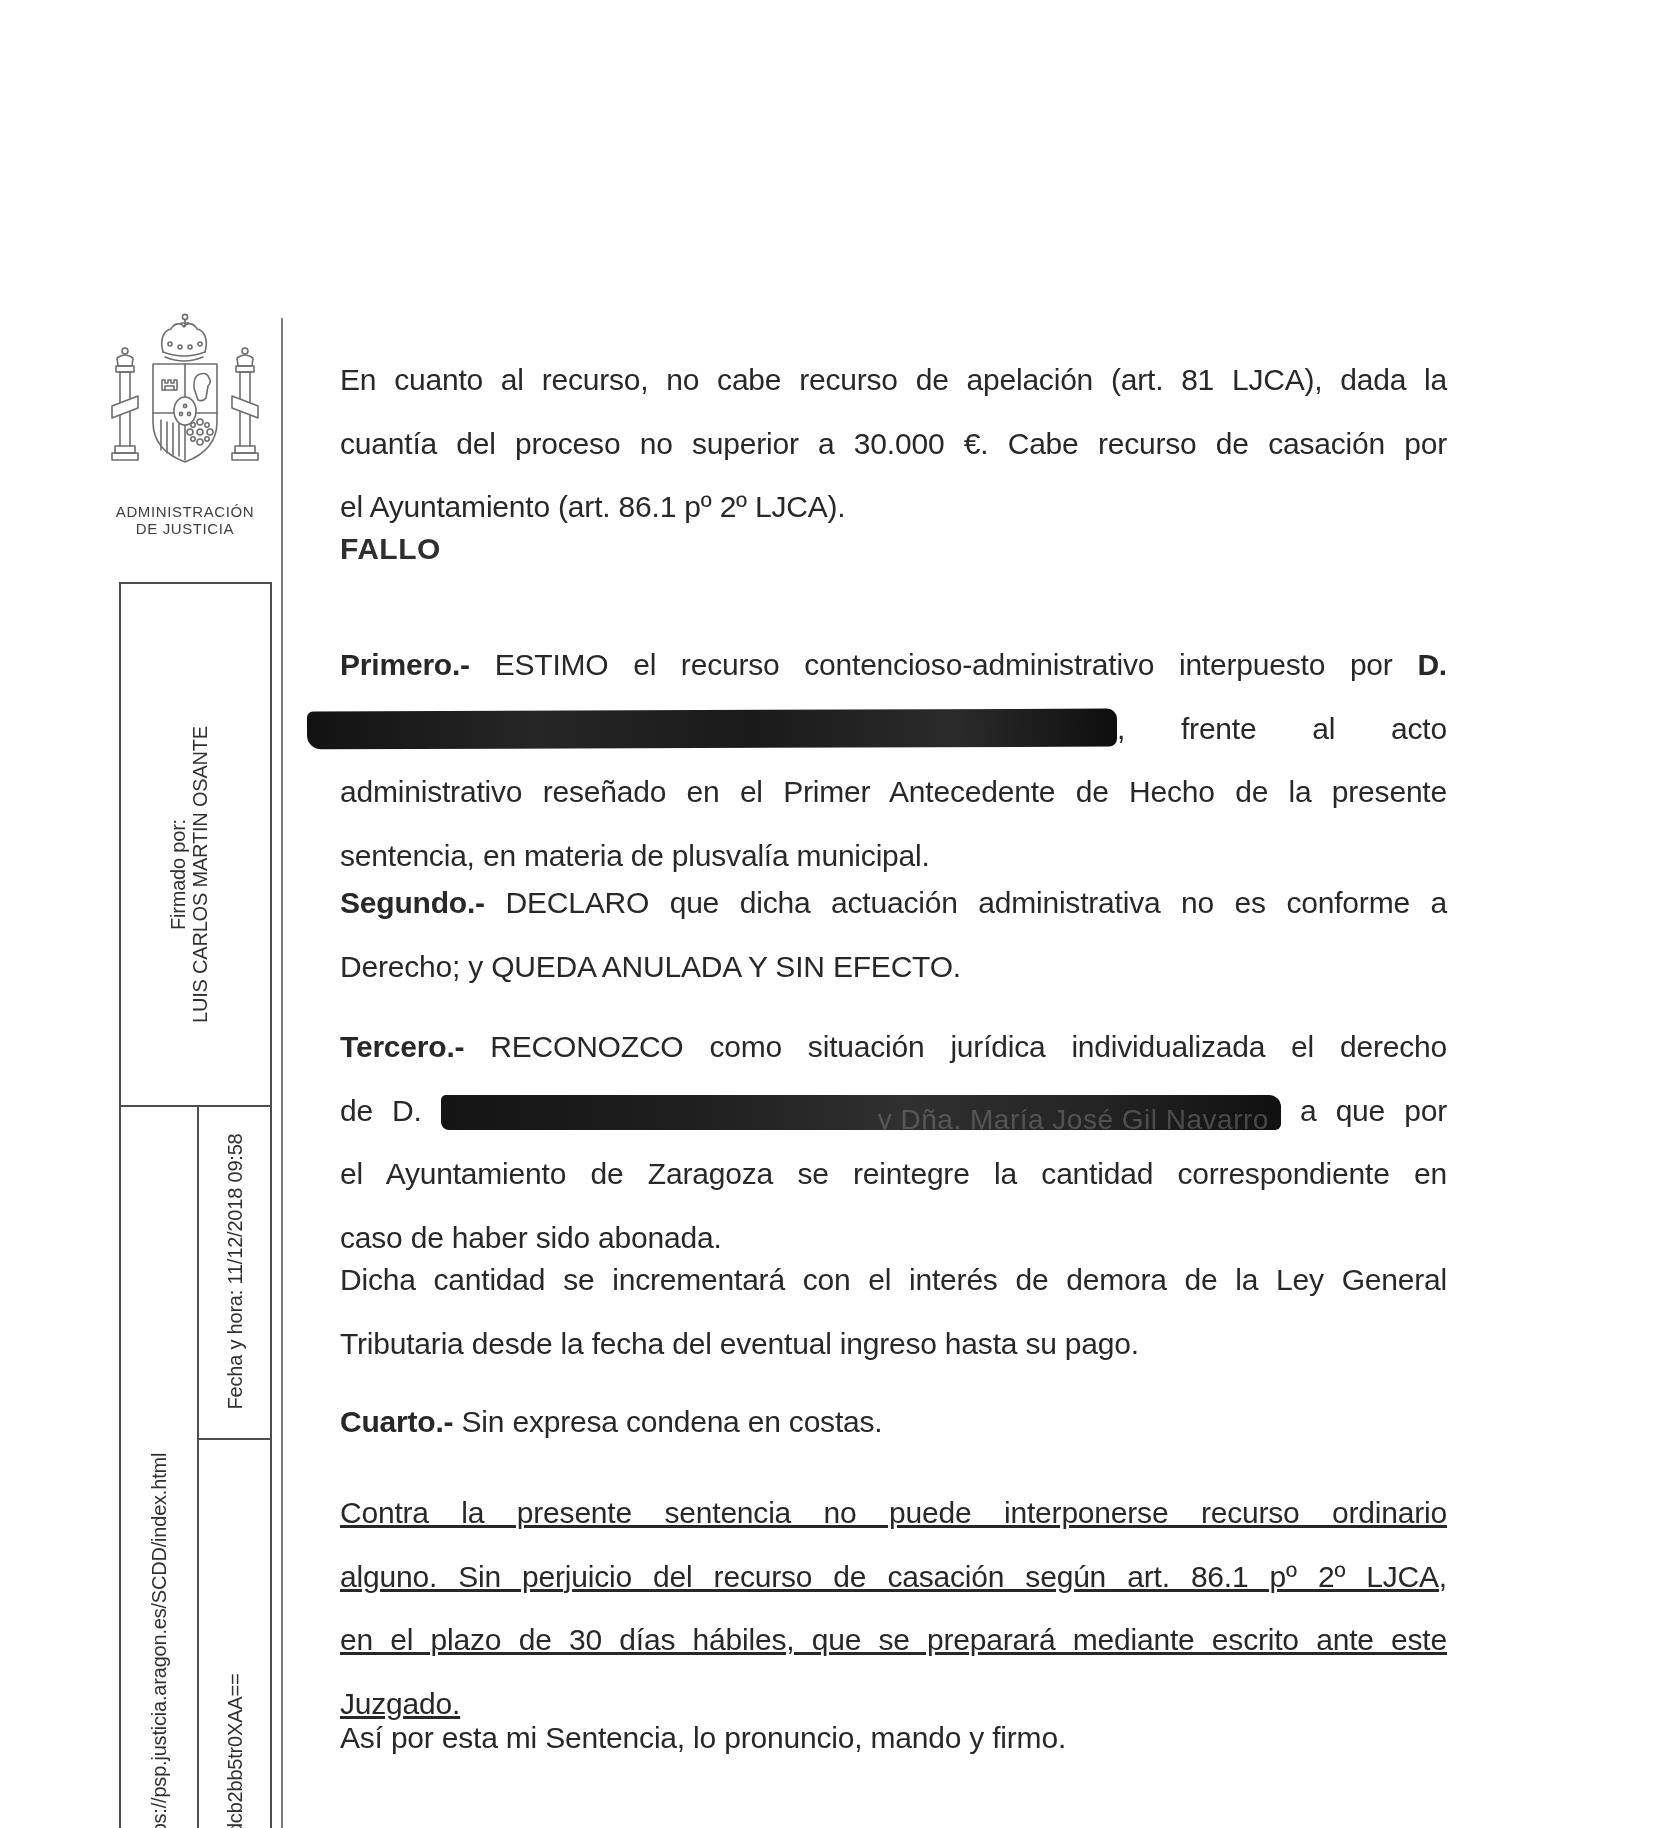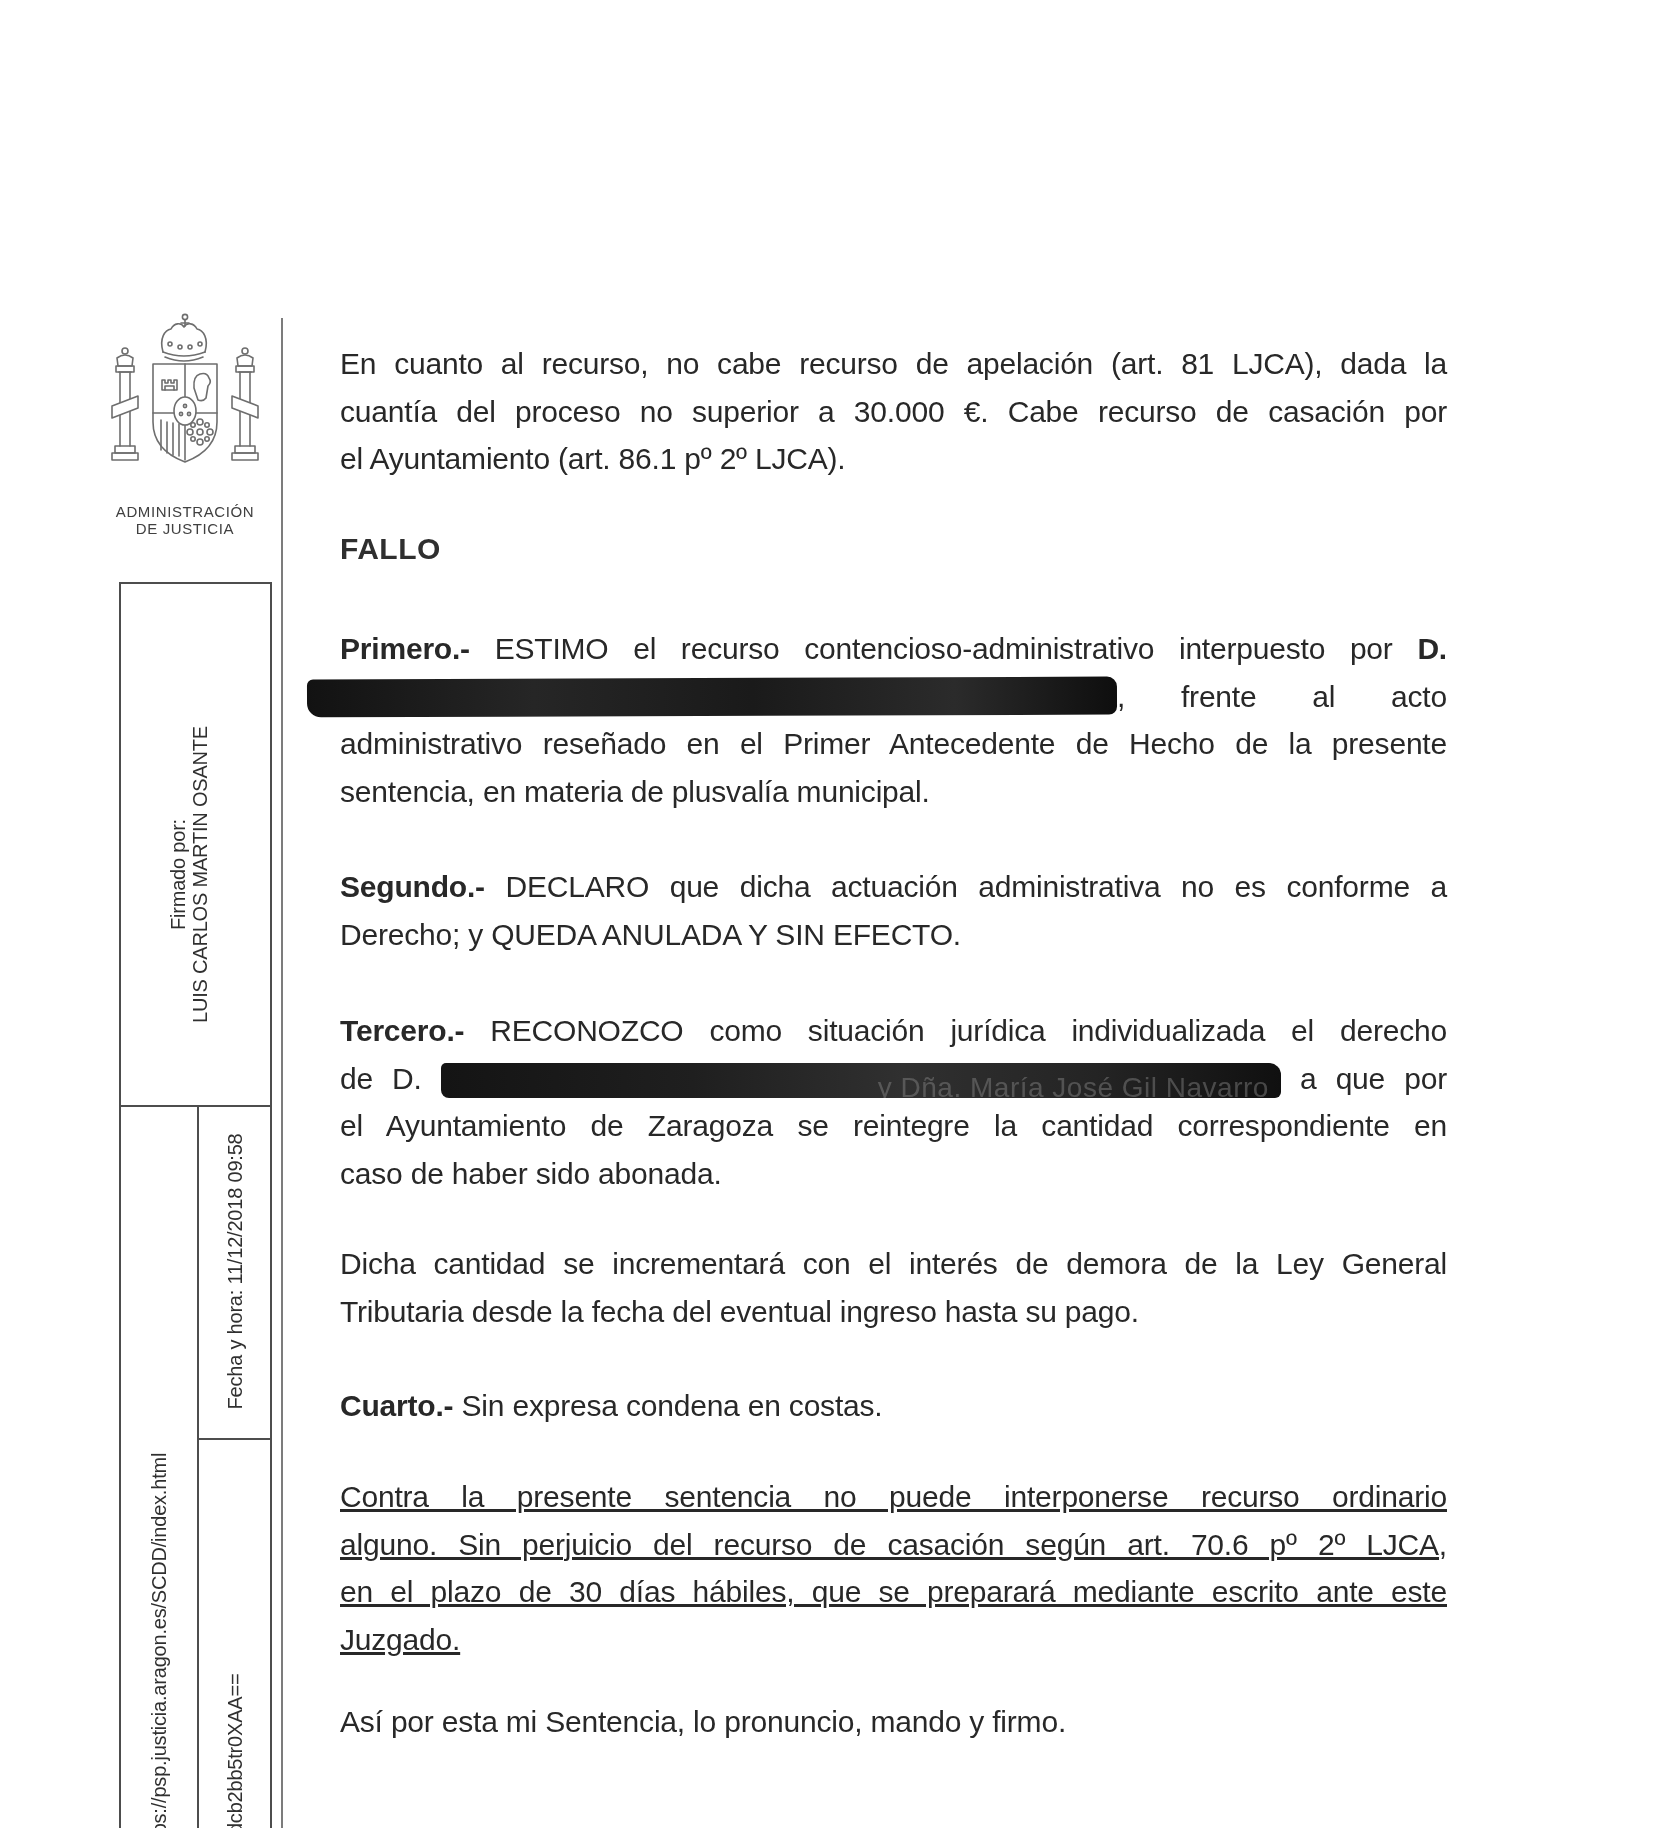--- a/index.html
+++ b/index.html
@@ -30,21 +30,21 @@
   }
   .rot.center{text-align:center;}
   .rot.start{justify-content:center;text-align:left;}
   
   .docbody{position:absolute;left:0;top:0;width:100%;height:100%;}
   .para{
     position:absolute;left:340px;width:1107px;
     font-size:30px;line-height:47.5px;letter-spacing:-.2px;
     color:#282828;
   }
-  .line{text-align:justify;text-align-last:justify;}
+  .line{text-align:justify;text-align-last:justify;margin-top:16px;}
   .line.last{text-align-last:left;}
   .b{font-weight:700;}
   .heading{
     position:absolute;left:340px;top:532px;width:1107px;
     text-align:left;font-size:30px;font-weight:700;color:#2f2f2f;
     letter-spacing:.5px;
   }
   
   .redact{
     display:inline-block;position:relative;overflow:hidden;
@@ -181,21 +181,21 @@
       </div>
       <div class="para" style="top: 1240px;">
         <div class="line"><span>Dicha cantidad se incrementará con el interés de demora de la Ley General</span></div>
         <div class="line last"><span>Tributaria desde la fecha del eventual ingreso hasta su pago.</span></div>
       </div>
       <div class="para" style="top: 1382px;">
         <div class="line last"><span class="b">Cuarto.- </span><span>Sin expresa condena en costas.</span></div>
       </div>
       <div class="para" style="top: 1473px; text-decoration: underline;">
         <div class="line"><span>Contra la presente sentencia no puede interponerse recurso ordinario</span></div>
-        <div class="line"><span>alguno. Sin perjuicio del recurso de casación según art. 70.6 pº 2º LJCA,</span></div>
+        <div class="line"><span>alguno. Sin perjuicio del recurso de casación según art. 86.1 pº 2º LJCA,</span></div>
         <div class="line"><span>en el plazo de 30 días hábiles, que se preparará mediante escrito ante este</span></div>
         <div class="line last"><span>Juzgado.</span></div>
       </div>
       <div class="para" style="top: 1698px;">
         <div class="line last"><span>Así por esta mi Sentencia, lo pronuncio, mando y firmo.</span></div>
       </div>
     </div>
 
 </div>
 

